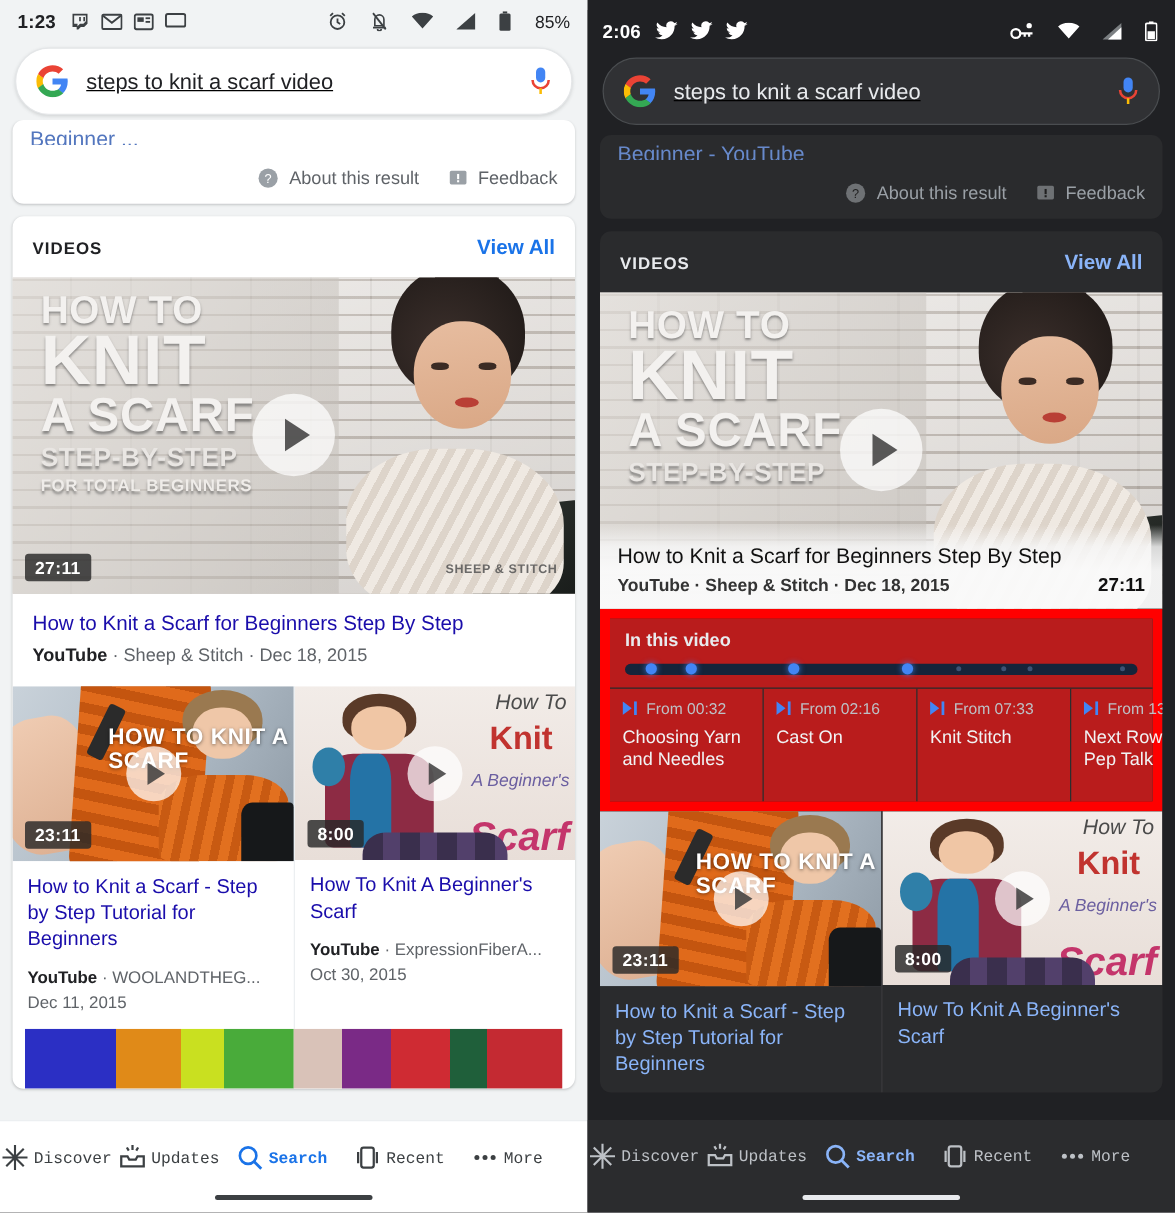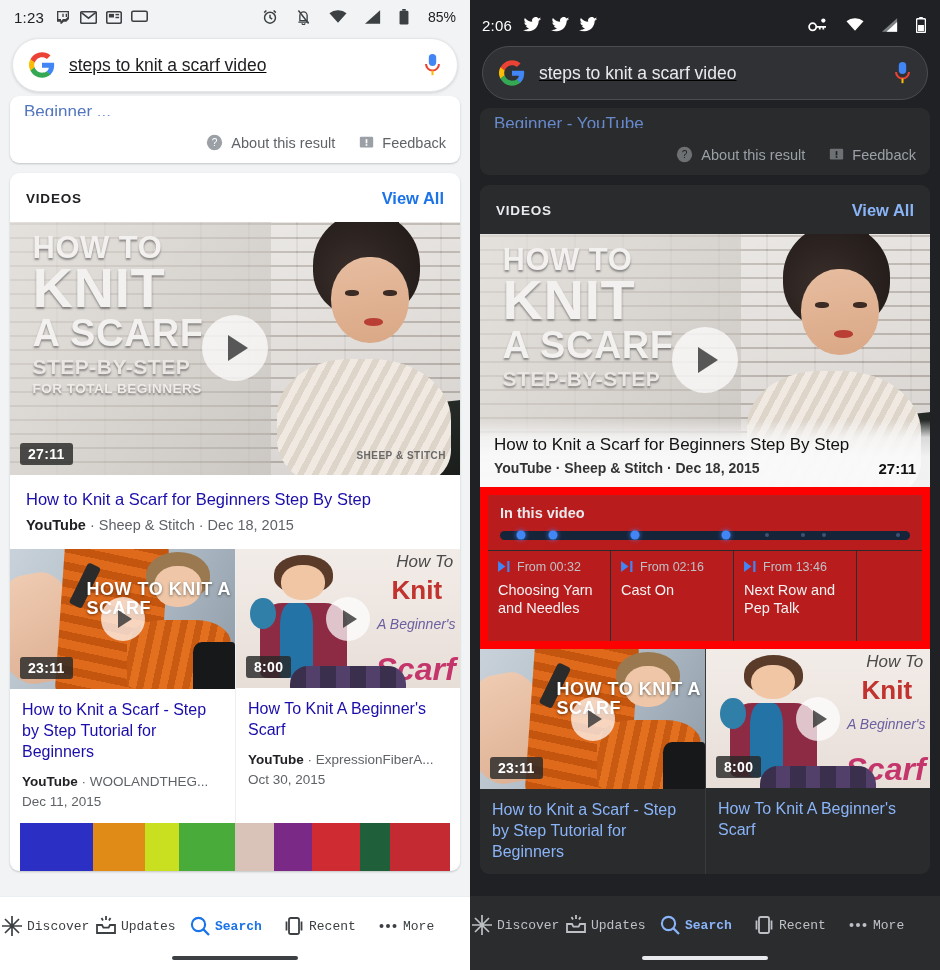--- a/index.html
+++ b/index.html
@@ -14,21 +14,21 @@
   
   .phone{ position:relative; width:470px; height:970px; overflow:hidden; }
   .phone.light{ background:#f1f3f4; }
   .phone.dark{ background:#202124; padding:8px 0 0 0; }
   .phone.dark .inner{ position:relative; width:470px; height:962px; background:#202124; overflow:hidden;}
 
   
   .statusbar{ display:flex; align-items:center; height:34px; padding:0 14px; font-size:15px; }
   .light .statusbar{ color:#202124; }
   .dark .statusbar{ color:#ffffff;padding-left:12px; }
-  .sb-time{ font-weight:400; letter-spacing:.2px; }
+  .sb-time{ font-weight:700; letter-spacing:.2px; }
   .sb-left-icons{ display:flex; align-items:center; gap:9px; margin-left:11px; }
   .sb-right{ margin-left:auto; display:flex; align-items:center; gap:18px; }
   .sb-batt-text{ font-size:14px; margin-left:1px; }
   .ic{ display:inline-block; line-height:0; }
 
   
   .searchbar{
     margin:4px 12px 8px 12px; height:54px; border-radius:27px;
     display:flex; align-items:center; padding:0 16px; gap:14px;text-decoration:underline;
   }
@@ -659,20 +659,32 @@
                 <div class="chip-label">Cast On</div>
               </div>
               <div class="chip">
                 <div class="chip-from">
                   <span class="ic">
                         <svg width="13" height="11" viewBox="0 0 14 12">
                           <path d="M0 0l8 6-8 6V0z" fill="#4285f4"></path>
                           <rect x="10" y="0" width="2.4" height="12" fill="#4285f4"></rect>
                         </svg>
                       </span>
+                  <span>From 07:33</span>
+                </div>
+                <div class="chip-label">Knit Stitch</div>
+              </div>
+              <div class="chip">
+                <div class="chip-from">
+                  <span class="ic">
+                        <svg width="13" height="11" viewBox="0 0 14 12">
+                          <path d="M0 0l8 6-8 6V0z" fill="#4285f4"></path>
+                          <rect x="10" y="0" width="2.4" height="12" fill="#4285f4"></rect>
+                        </svg>
+                      </span>
                   <span>From 13:46</span>
                 </div>
                 <div class="chip-label">Next Row and Pep Talk</div>
               </div>
             </div>
           </div>
         </div>
 
         <div class="grid2">
           <div class="g-col">

